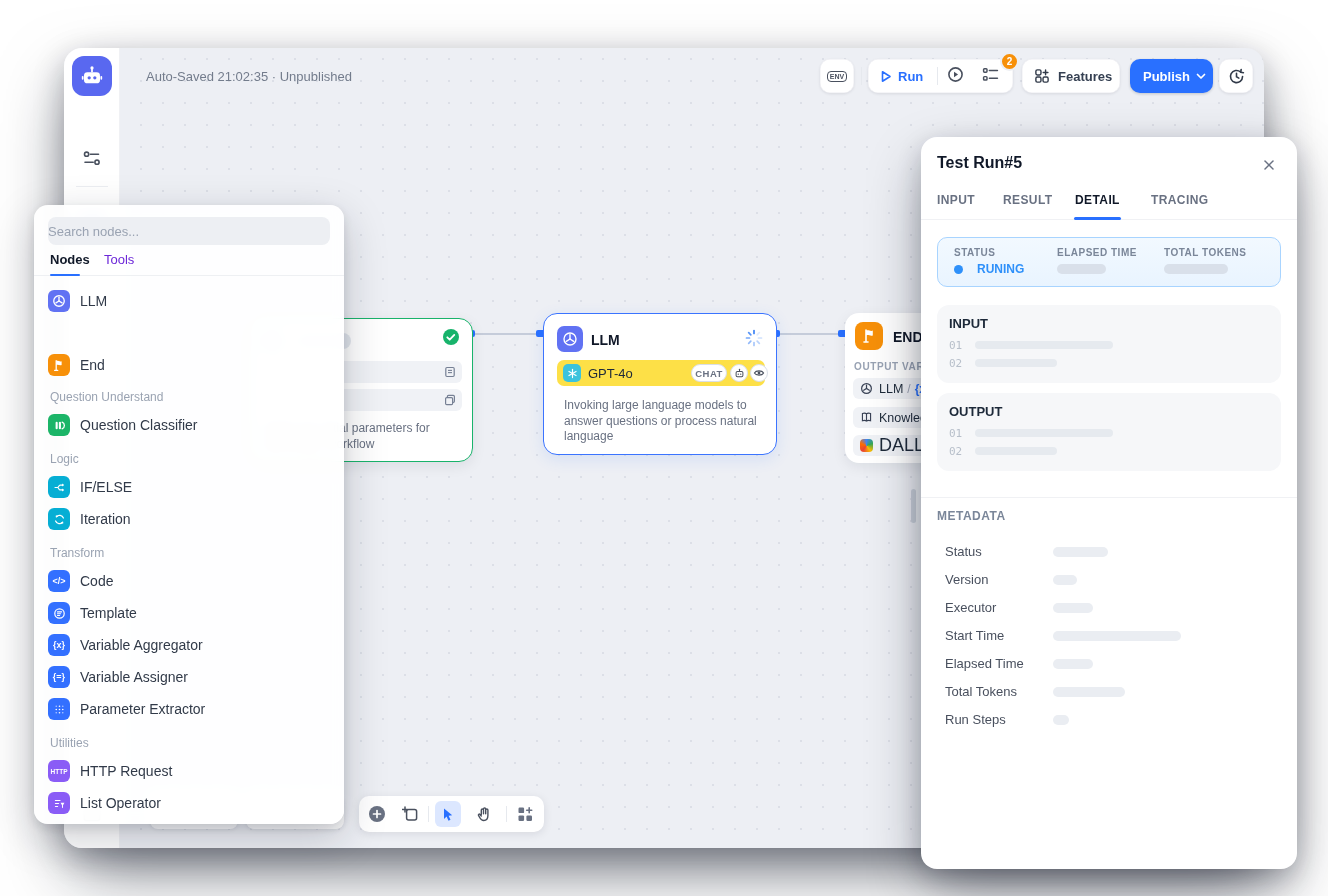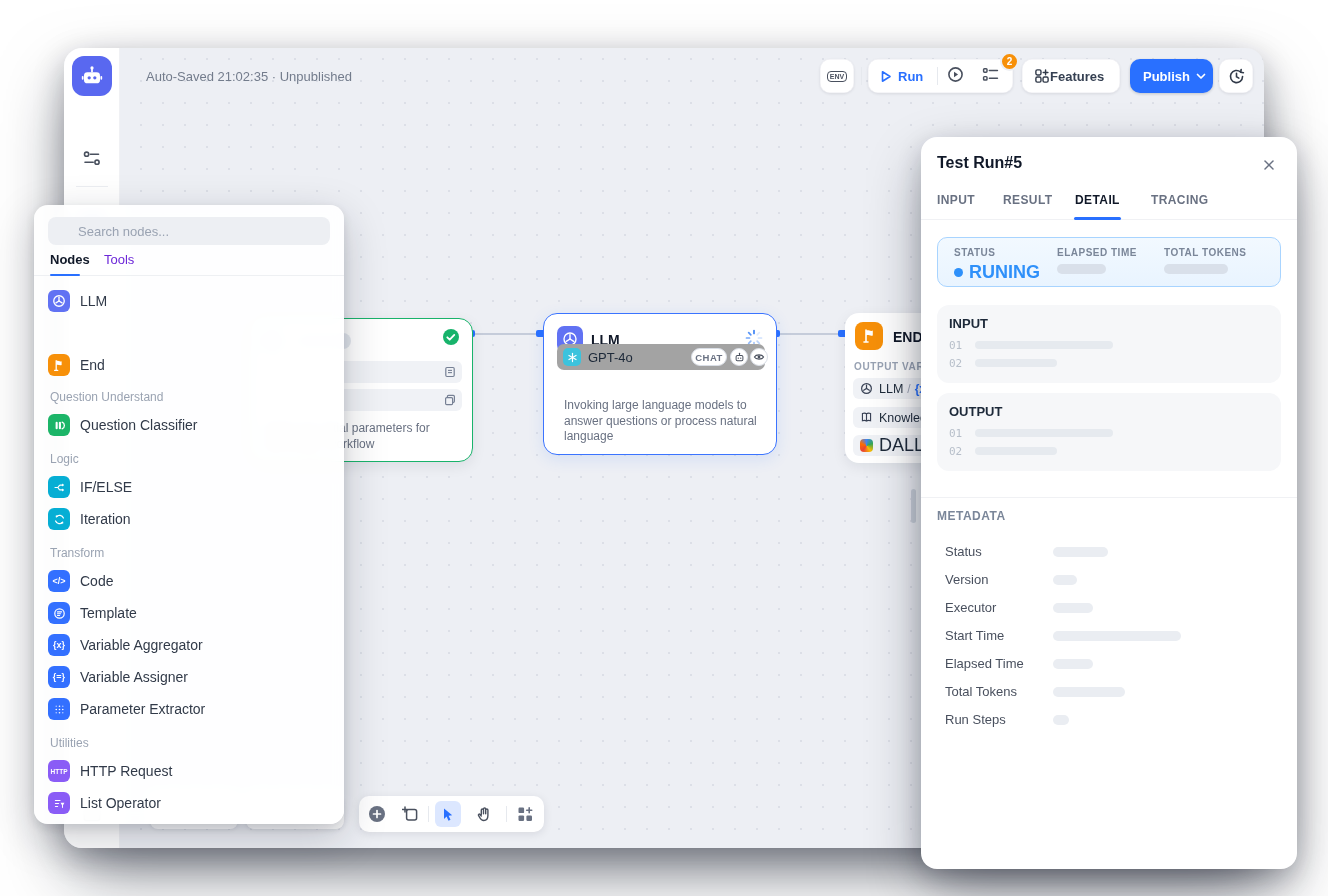--- a/index.html
+++ b/index.html
@@ -28,21 +28,21 @@
   .node-title{font-size:14px;font-weight:700;color:#101828}
   .field-row{background:#f0f2f6;border-radius:6px;display:flex;align-items:center}
   .skel{background:#e3e7ee;border-radius:5px}
   .desc{font-size:12px;line-height:15.5px;color:#697182}
   .pill{background:#fff;border:1px solid #d9dee6;border-radius:9px;display:flex;align-items:center;justify-content:center}
   
   .search-panel{left:34px;top:205px;width:310px;height:619px;border-radius:14px;
     background:rgba(255,255,255,.94);backdrop-filter:blur(7px);
     box-shadow:0 14px 44px rgba(16,24,40,.22), 0 4px 12px rgba(16,24,40,.12);z-index:20}
   .search-input{position:absolute;left:14px;top:12px;width:282px;height:28px;border:none;outline:none;
-    background:#edeff3;border-radius:8px;padding-left:30px;font-size:13px;color:#49505e;font-family:"Liberation Sans",sans-serif}
+    background:#edeff3;border-radius:8px;font-size:13px;color:#49505e;font-family:"Liberation Sans",sans-serif}
   .search-input::placeholder{color:#9aa3b2}
   .list-item{position:absolute;left:0;width:310px;height:26px;display:flex;align-items:center;padding-left:14px;cursor:pointer}
   .list-icon{width:22px;height:22px;border-radius:6px;display:flex;align-items:center;justify-content:center;
     color:#fff;font-weight:700;flex:0 0 22px}
   .list-label{margin-left:10px;font-size:14px;color:#313a49}
   .sect{position:absolute;left:16px;font-size:12px;color:#9aa3b2}
   .glyph{font-size:9px;font-weight:700;letter-spacing:0}
   
   .run-panel{left:921px;top:137px;width:376px;height:732px;border-radius:16px;background:#fff;
     box-shadow:0 24px 60px -8px rgba(10,16,32,.45), 0 8px 24px rgba(10,16,32,.18);z-index:30}
@@ -136,21 +136,21 @@
     <g fill="none" stroke="#313a49" stroke-width="1.5">
       <rect x="2" y="2" width="5.4" height="5.4" rx="1.5"></rect>
       <rect x="2" y="9.6" width="5.4" height="5.4" rx="1.5"></rect>
       <rect x="9.6" y="9.6" width="5.4" height="5.4" rx="1.5"></rect>
       <g stroke-linecap="round">
           <line x1="12.3" y1="2.2" x2="12.3" y2="7.2"></line>
           <line x1="9.8" y1="4.7" x2="14.8" y2="4.7"></line>
         </g>
     </g>
   </svg>
-  <span style="margin-left:0;font-size:13px;font-weight:600;color:#354052">Features</span>
+  <span style="margin-left:8px;font-size:13px;font-weight:600;color:#354052">Features</span>
 </div>
 
 <div class="a btn blue-btn" style="left:1130px;top:59px;width:83px;height:34px;padding-left:13px;cursor:pointer">
   <span style="font-size:13px;font-weight:700;color:#fff">Publish</span>
   <svg width="10" height="7" viewBox="0 0 10 7" style="margin-left:6px">
     <path d="M1.5,1.5 L5,5 L8.5,1.5" fill="none" stroke="#fff" stroke-width="1.7" stroke-linecap="round" stroke-linejoin="round"></path>
   </svg>
 </div>
 
 <div class="a btn" style="left:1219px;top:59px;width:34px;height:34px;justify-content:center;cursor:pointer">
@@ -213,21 +213,21 @@
           <line x1="9" y1="13.5" x2="9" y2="16.5" opacity=".45"></line>
         <line x1="1.5" y1="9" x2="4.5" y2="9" opacity=".7"></line>
           <line x1="13.5" y1="9" x2="16.5" y2="9" opacity=".25"></line>
         <line x1="3.7" y1="3.7" x2="5.8" y2="5.8" opacity=".85"></line>
           <line x1="12.2" y1="12.2" x2="14.3" y2="14.3" opacity=".35"></line>
         <line x1="3.7" y1="14.3" x2="5.8" y2="12.2" opacity=".55"></line>
           <line x1="12.2" y1="5.8" x2="14.3" y2="3.7" opacity=".15"></line>
       </g>
     </svg>
   </div>
-  <div class="a field-row" style="left:13px;top:30px;width:208px;height:26px;background:#a3a3a3;border-radius:7px">
+  <div class="a field-row" style="left:13px;top:46px;width:208px;height:26px;background:#fde047;border-radius:7px">
     <div class="tile" style="width:18px;height:18px;background:#3cc3dd;border-radius:5px;margin-left:6px">
       <svg width="11" height="11" viewBox="0 0 14 14">
           <g stroke="#fff" stroke-width="1.5" stroke-linecap="round">
         <line x1="7" y1="1.8" x2="7" y2="12.2"></line>
             <line x1="2.5" y1="4.4" x2="11.5" y2="9.6"></line>
             <line x1="2.5" y1="9.6" x2="11.5" y2="4.4"></line>
           </g>
         </svg>
     </div>
     <span style="margin-left:7px;font-size:13px;color:#1d2939">GPT-4o</span>
@@ -496,21 +496,21 @@
   <div class="rp tab" style="left:82px;top:56px">RESULT</div>
   <div class="rp tab active" style="left:154px;top:56px">DETAIL</div>
   <div class="rp tab" style="left:230px;top:56px">TRACING</div>
   <div class="rp" style="left:0;top:82px;width:376px;height:1px;background:#f0f1f4"></div>
   <div class="rp" style="left:153px;top:80px;width:47px;height:2.5px;background:#2970ff;border-radius:2px"></div>
 
   <div class="rp" style="left:16px;top:100px;width:344px;height:50px;border-radius:10px;border:1px solid #a8d4ff;background:linear-gradient(180deg,#f2f9ff,#e9f4ff)">
     <div class="rp card-label" style="left:16px;top:9px">STATUS</div>
     <div class="rp" style="left:16px;top:24px;display:flex;align-items:center">
       <span style="width:9px;height:9px;border-radius:50%;background:#2e90fa;display:inline-block"></span>
-      <span style="margin-left:6px;font-size:18px;font-weight:700;color:#2e90fa">RUNING</span>
+      <span style="margin-left:14px;font-size:12px;font-weight:700;color:#2e90fa">RUNING</span>
     </div>
     <div class="rp card-label" style="left:119px;top:9px">ELAPSED TIME</div>
     <div class="rp skel" style="left:119px;top:26px;width:49px;height:10px;background:#d9e0ea"></div>
     <div class="rp card-label" style="left:226px;top:9px">TOTAL TOKENS</div>
     <div class="rp skel" style="left:226px;top:26px;width:64px;height:10px;background:#d9e0ea"></div>
   </div>
 
   <div class="rp io-card" style="left:16px;top:168px;width:344px;height:78px">
     <div class="rp" style="left:12px;top:11px;font-size:13px;font-weight:700;color:#1d2939">INPUT</div>
     <div class="rp io-num" style="left:12px;top:34px">01</div>

